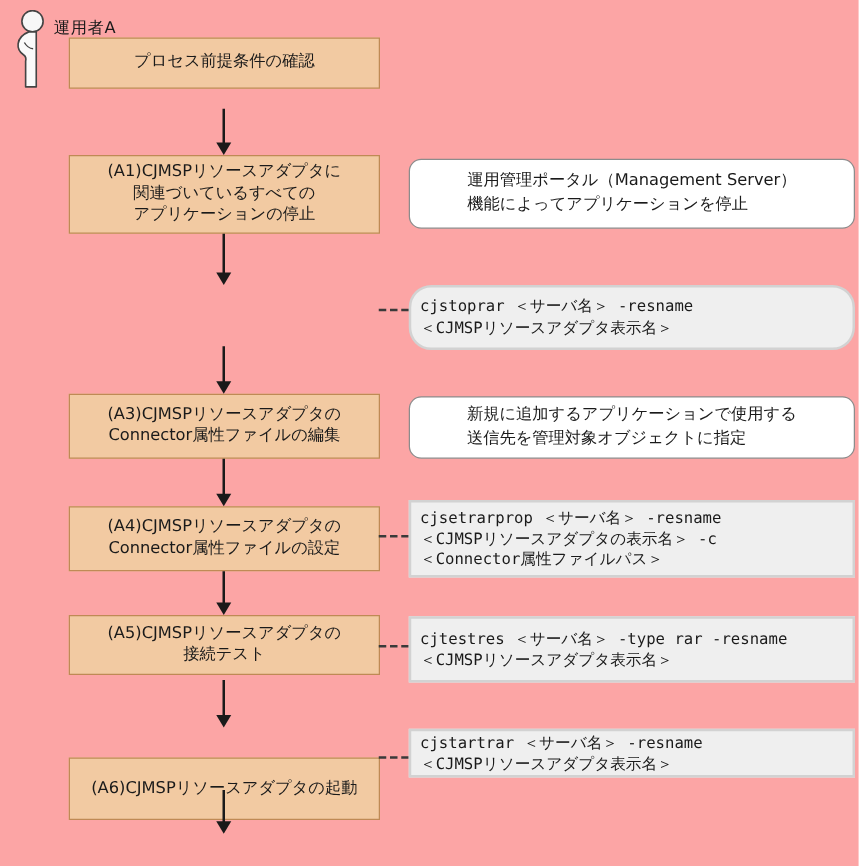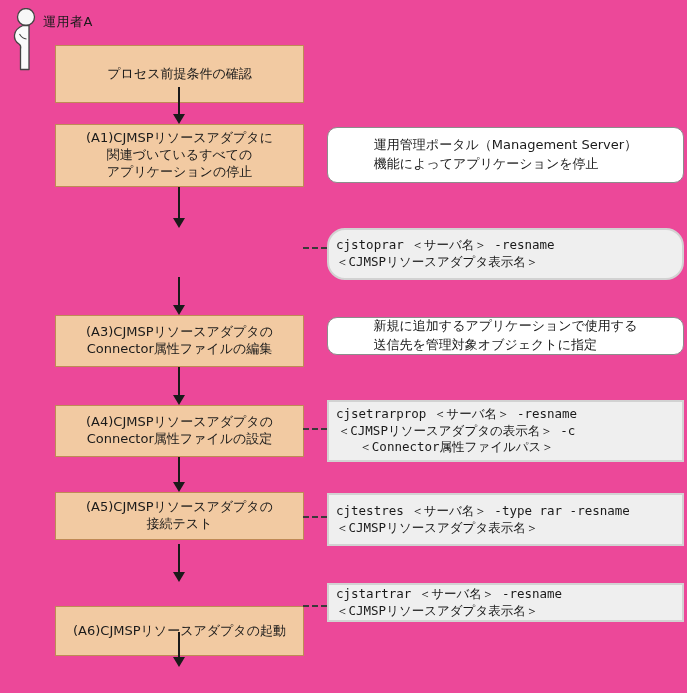--- a/index.html
+++ b/index.html
@@ -1,20 +1,20 @@
 <!DOCTYPE html>
 <html style="--step-fill: #f2caa2; --step-border: #bf8a55; --command-fill: #efefef; --command-border: #d2d2d2; --note-border: #8c8c8c;"><head>
 <meta charset="utf-8">
 <style>
   html, body { margin: 0; padding: 0; background: #ffffff; }
   .canvas {
     position: relative;
     width: 687px;
     height: 693px;
-    background: #ec4899;
+    background: #fca5a5;
     font-family: "DejaVu Sans", "Liberation Sans", sans-serif;
     color: #1a1a1a;
     overflow: hidden;
   }
   .actor-label {
     position: absolute;
     left: 43px; top: 13px;
     font-size: 13px;
     letter-spacing: 0.5px;
   }
@@ -107,21 +107,21 @@
 <div class="canvas">
 
   <svg class="person" width="36" height="64" viewBox="0 0 36 64">
     <circle cx="20" cy="9" r="8.5" fill="#f7f7f7" stroke="#444" stroke-width="1.3"></circle>
     <path d="M17 17.5 C12 19.5 9 23 8.5 27 C8 31 10 34 13 36 C15.2 37.5 15 39 14.5 41 L14.5 61.5 L23 61.5 L23 17.5 Z" fill="#fafafa" stroke="#444" stroke-width="1.3" stroke-linejoin="round"></path>
     <path d="M13.5 26 C15.5 29.5 18 30.8 20.5 31" fill="none" stroke="#444" stroke-width="1.1"></path>
   </svg>
 
   <div class="actor-label">運用者A</div>
 
-  <div class="step" style="top:45px;  height:58px;text-align:center;">プロセス前提条件の確認</div>
+  <div class="step" style="top:30px;  height:41px;text-align:center;">プロセス前提条件の確認</div>
   <div class="step" style="top:124px; height:63px;">(A1)CJMSPリソースアダプタに
 関連づいているすべての
 アプリケーションの停止</div>
   <div class="step" style="top:315px; height:52px;">(A3)CJMSPリソースアダプタの
 Connector属性ファイルの編集</div>
   <div class="step" style="top:405px; height:52px;">(A4)CJMSPリソースアダプタの
 Connector属性ファイルの設定</div>
   <div class="step" style="top:492px; height:48px;">(A5)CJMSPリソースアダプタの
 接続テスト</div>
   <div class="step" style="top:606px; height:50px;text-align:right;">(A6)CJMSPリソースアダプタの起動</div>
@@ -136,23 +136,23 @@
 
   <div class="dash" style="top:247px;"></div>
   <div class="dash" style="top:428px;"></div>
   <div class="dash" style="top:516px;"></div>
   <div class="dash" style="top:605px;"></div>
 
   <div class="note" style="top:127px; height:56px;">運用管理ポータル（Management Server）
 機能によってアプリケーションを停止</div>
   <div class="command" style="top:228px; height:52px;border-radius:18px;">cjstoprar ＜サーバ名＞ -resname
 ＜CJMSPリソースアダプタ表示名＞</div>
-  <div class="note" style="top:317px; height:38px;">新規に追加するアプリケーションで使用する
+  <div class="note" style="top:317px; height:50px;">新規に追加するアプリケーションで使用する
 送信先を管理対象オブジェクトに指定</div>
-  <div class="command" style="top:400px; height:62px;text-align:center;">cjsetrarprop ＜サーバ名＞ -resname
+  <div class="command" style="top:400px; height:62px;">cjsetrarprop ＜サーバ名＞ -resname
 ＜CJMSPリソースアダプタの表示名＞ -c
 ＜Connector属性ファイルパス＞</div>
   <div class="command" style="top:493px; height:53px;">cjtestres ＜サーバ名＞ -type rar -resname
 ＜CJMSPリソースアダプタ表示名＞</div>
   <div class="command" style="top:583px; height:39px;">cjstartrar ＜サーバ名＞ -resname
 ＜CJMSPリソースアダプタ表示名＞</div>
 
 
 </div>
 

